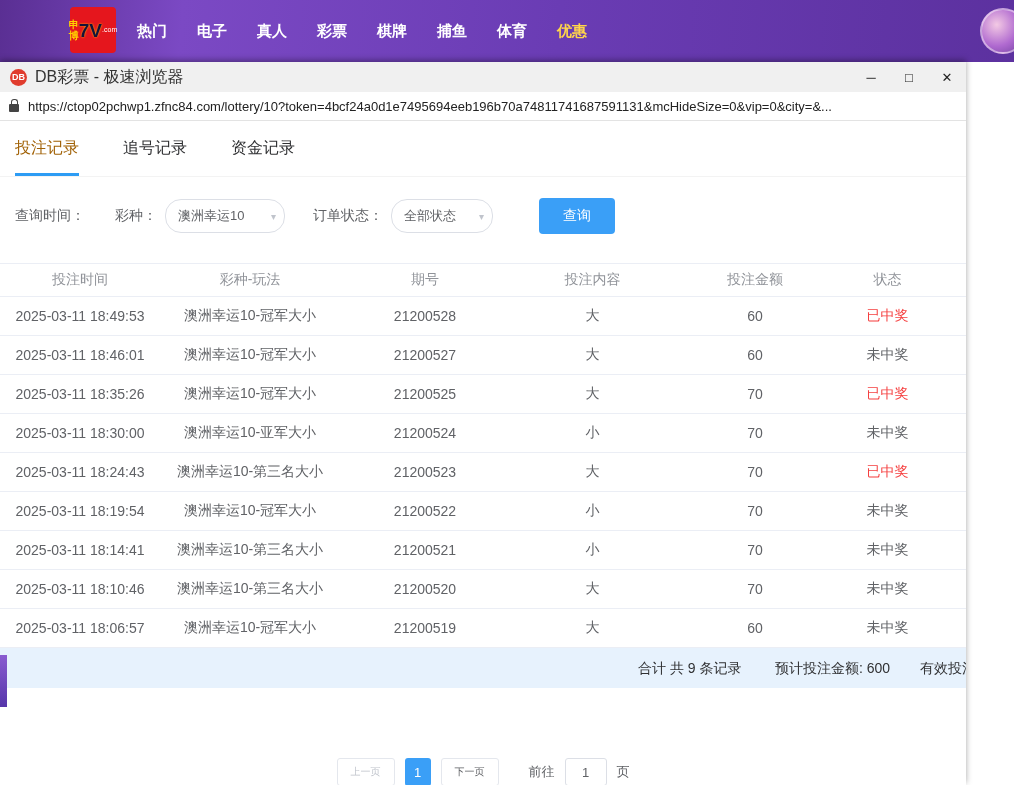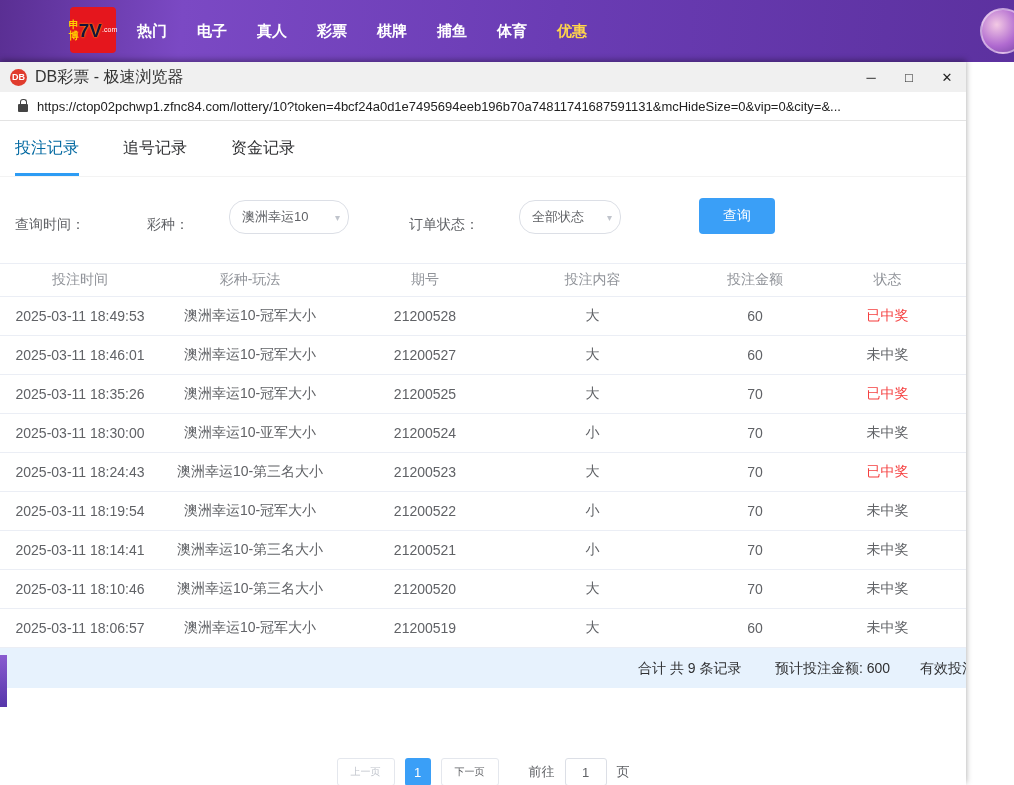--- a/index.html
+++ b/index.html
@@ -45,36 +45,36 @@
   .titlebar { height:30px; background:#f0f0f0; display:flex; align-items:center; padding:0 0 0 10px; }
   .app-icon {
     width:17px; height:17px; border-radius:50%; background:#e03c2e; color:#fff;
     font-size:9px; font-weight:bold; display:flex; align-items:center; justify-content:center;
     margin-right:8px; flex:none;
   }
   .wtitle { font-size:16px; color:#333; }
   .controls { margin-left:auto; display:flex; height:100%; }
   .ctrl { width:38px; height:100%; display:flex; align-items:center; justify-content:center; font-size:13px; color:#222; cursor:pointer; }
 
-  .addressbar { height:29px; background:#fff; border-bottom:1px solid #e3e3e3; display:flex; align-items:center; padding:0 16px; }
+  .addressbar { height:29px; background:#fff; border-bottom:1px solid #e3e3e3; display:flex; align-items:center; padding:0 7px; }
   .lock { position:relative; width:10px; height:8px; background:#444; border-radius:1px; margin:3px 9px 0 2px; flex:none; }
   .lock::before {
     content:""; position:absolute; top:-5px; left:1.5px; width:5px; height:5px;
     border:1.5px solid #444; border-bottom:none; border-radius:3px 3px 0 0;
   }
   .url { font-size:13px; color:#222; white-space:nowrap; overflow:hidden; width:100%; }
 
   
   .content { position:relative; }
 
   .tabs { display:flex; gap:44px; padding:17px 0 0 15px; border-bottom:1px solid #f3f3f3; }
   .tab { font-size:16px; color:#303133; padding-bottom:14px; cursor:pointer; border-bottom:3px solid transparent; }
-  .tab.active { color:#0369a1; border-bottom-color:#2d9cf4; }
-
-  .filters { display:flex; align-items:flex-end; margin:21px 0 0 15px; font-size:14px; color:#606266;gap:32px; }
+  .tab.active { color:#a16207; border-bottom-color:#2d9cf4; }
+
+  .filters { display:flex; align-items:center; margin:21px 0 0 15px; font-size:14px; color:#606266; }
   .btn-group { display:flex; margin-left:6px; }
   .btn-group button {
     height:34px; padding:0 14px; background:#fff; border:1px solid #dcdfe6;
     color:#606266; font-size:13px; margin-left:-1px; cursor:pointer; font-family:inherit;
   }
   .btn-group button:first-child { border-radius:4px 0 0 4px; margin-left:0; }
   .btn-group button:last-child { border-radius:0 4px 4px 0; }
   .btn-group button.active { background:#3a9ff7; border-color:#3a9ff7; color:#fff; border-radius:4px; position:relative; z-index:1; }
   .flabel-lottery { margin-left:30px; }
   .flabel-status { margin-left:28px; }

